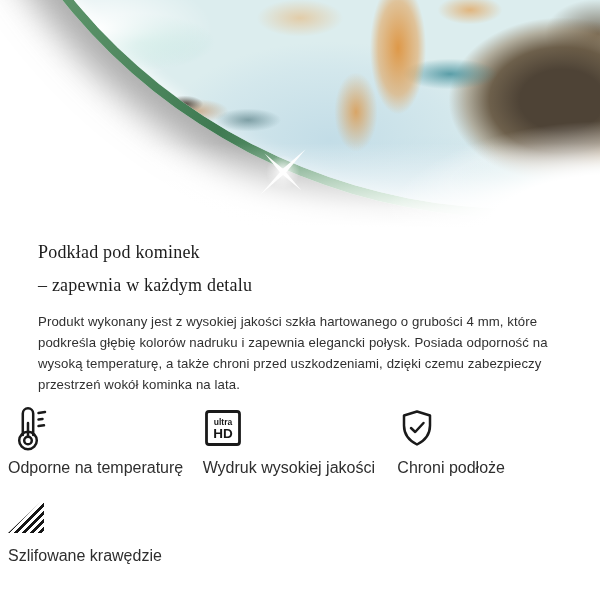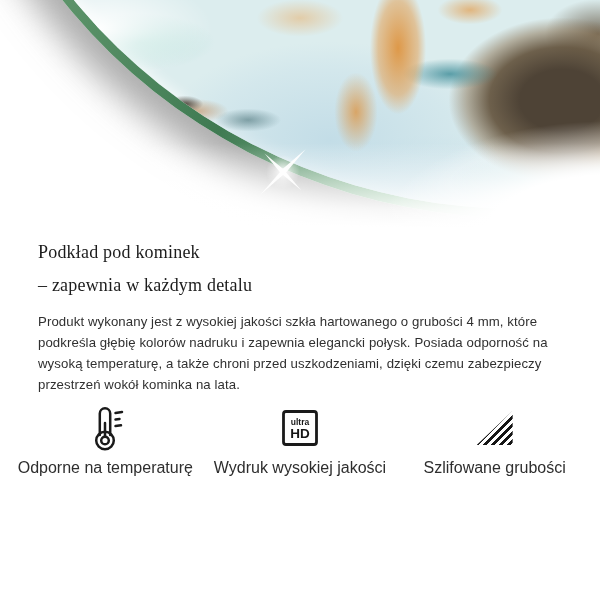--- a/index.html
+++ b/index.html
@@ -68,21 +68,21 @@
   .desc {
     margin:9px 38px 0 38px; width:527px;
     font-size:13.2px; line-height:21px; color:#303030; letter-spacing:0.1px;
   }
 
   
   .features {
     margin-top:10px; padding:0 8px;
     display:grid; grid-template-columns:repeat(3,1fr); row-gap:16px;
   }
-  .feature { display:flex; flex-direction:column; align-items:center; }
+  .feature { display:flex; flex-direction:column; align-items:flex-start; }
   .icon-box { height:46px; display:flex; align-items:center; justify-content:center; }
   .feature-label { margin-top:8px; font-size:16px; color:#2e2e2e; }
 
   .stripes-icon {
     width:36px; height:34px;
     background:repeating-linear-gradient(135deg,#161616 0 2.8px,#ffffff 2.8px 5.6px);
     clip-path:polygon(0 100%, 100% 0, 100% 100%);
   }
   svg text { font-family:"Liberation Sans", sans-serif; }
 </style>
@@ -140,23 +140,32 @@
     <div class="icon-box">
       <svg width="40" height="40" viewBox="0 0 40 40">
         <rect x="3.5" y="3.5" width="33" height="33" rx="2.5" fill="none" stroke="#1a1a1a" stroke-width="2.8"></rect>
         <text x="20" y="16.5" font-size="8.5" font-weight="600" text-anchor="middle" fill="#161616">ultra</text>
         <text x="20" y="30" font-size="13.5" font-weight="700" text-anchor="middle" fill="#161616">HD</text>
       </svg>
     </div>
     <div class="feature-label">Wydruk wysokiej jakości</div>
   </div>
 
+  <div class="feature">
+    <div class="icon-box">
+      <svg width="40" height="40" viewBox="0 0 40 40" fill="none" stroke="#1a1a1a" stroke-width="2.5" stroke-linejoin="round" stroke-linecap="round">
+        <path d="M20 3.5 L33 7.5 V17.5 C33 26.5 27.5 32.8 20 36.5 C12.5 32.8 7 26.5 7 17.5 V7.5 Z"></path>
+        <path d="M14 20 L18.2 24 L26.5 15"></path>
+      </svg>
+    </div>
+    <div class="feature-label">Chroni podłoże</div>
+  </div>
 
 
   <div class="feature">
     <div class="icon-box">
       <div class="stripes-icon"></div>
     </div>
-    <div class="feature-label">Szlifowane grubości</div>
+    <div class="feature-label">Szlifowane krawędzie</div>
   </div>
 
 
 </div>
 
 </body></html>

